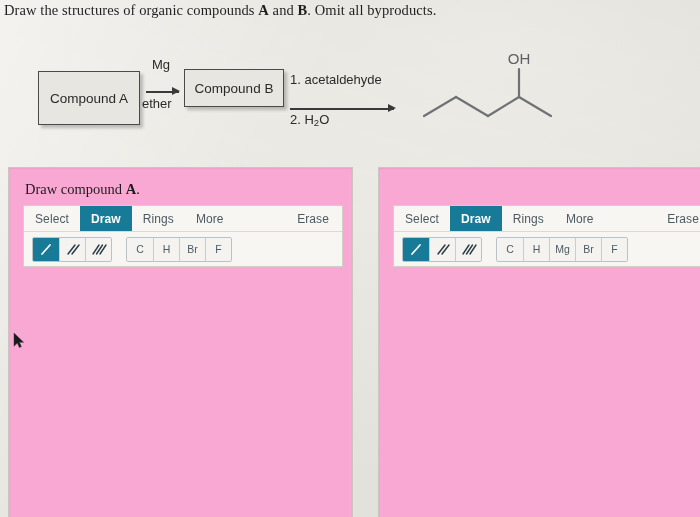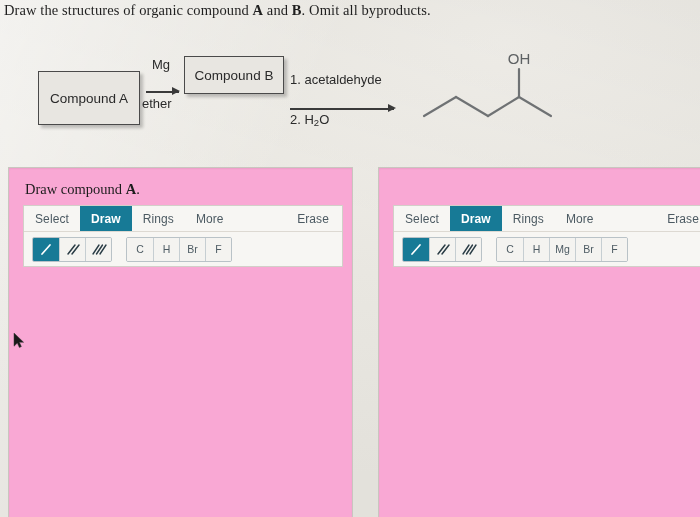--- a/index.html
+++ b/index.html
@@ -46,21 +46,21 @@
     background: #e8e6e1;
     font-family: "Liberation Sans", sans-serif;
     font-size: 13.5px;
     color: #2a2a2a;
     display: flex;
     align-items: center;
     justify-content: center;
     box-shadow: 3px 3px 3px rgba(0,0,0,0.22);
   }
   #box-a { left: 38px; top: 45px; width: 102px; height: 54px; }
-  #box-b { left: 184px; top: 30px; width: 100px; height: 38px; text-align: center; }
+  #box-b { left: 184px; top: 43px; width: 100px; height: 38px; text-align: center; }
 
   .arrow-group { position: absolute; }
   .arrow-line {
     position: absolute;
     height: 1.6px;
     background: #3a3a3a;
   }
   .arrow-head {
     position: absolute;
     width: 0; height: 0;
@@ -237,21 +237,21 @@
   #cursor { position: absolute; left: 13px; top: 332px; }
 
   .bond-svg { display: block; }
 </style>
 </head>
 <body>
 
 <div class="paper"></div>
 
 <div class="prompt">
-  <span>Draw the structures of organic compound </span><b>A</b><span> and </span><b>B</b><span>. Omit all byproducts.</span>
+  <span>Draw the structures of organic compounds </span><b>A</b><span> and </span><b>B</b><span>. Omit all byproducts.</span>
 </div>
 
 <div class="scheme">
 
   <div class="cbox" id="box-a">Compound A</div>
 
   <div class="arrow-group" id="arrow1">
     <div class="arrow-line"></div>
     <div class="arrow-head"></div>
     <div class="arrow-lbl" id="lbl-mg">Mg</div>

